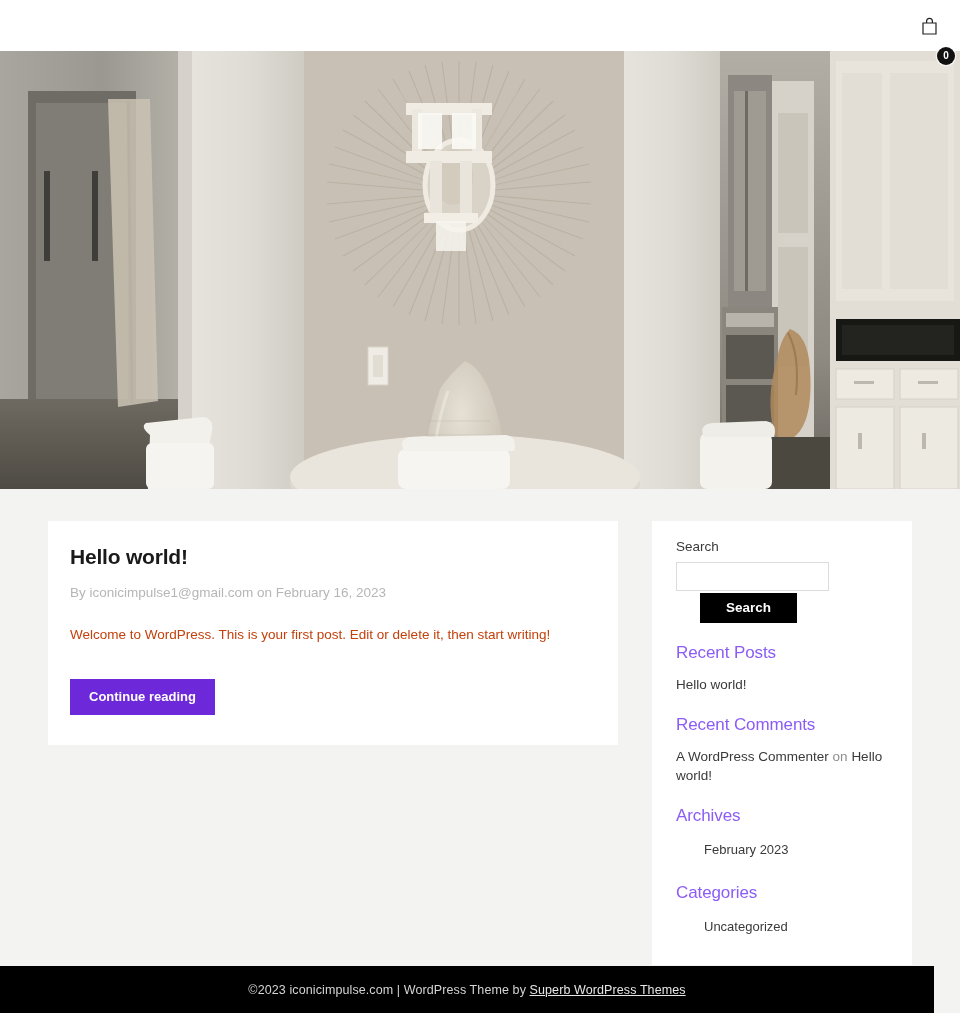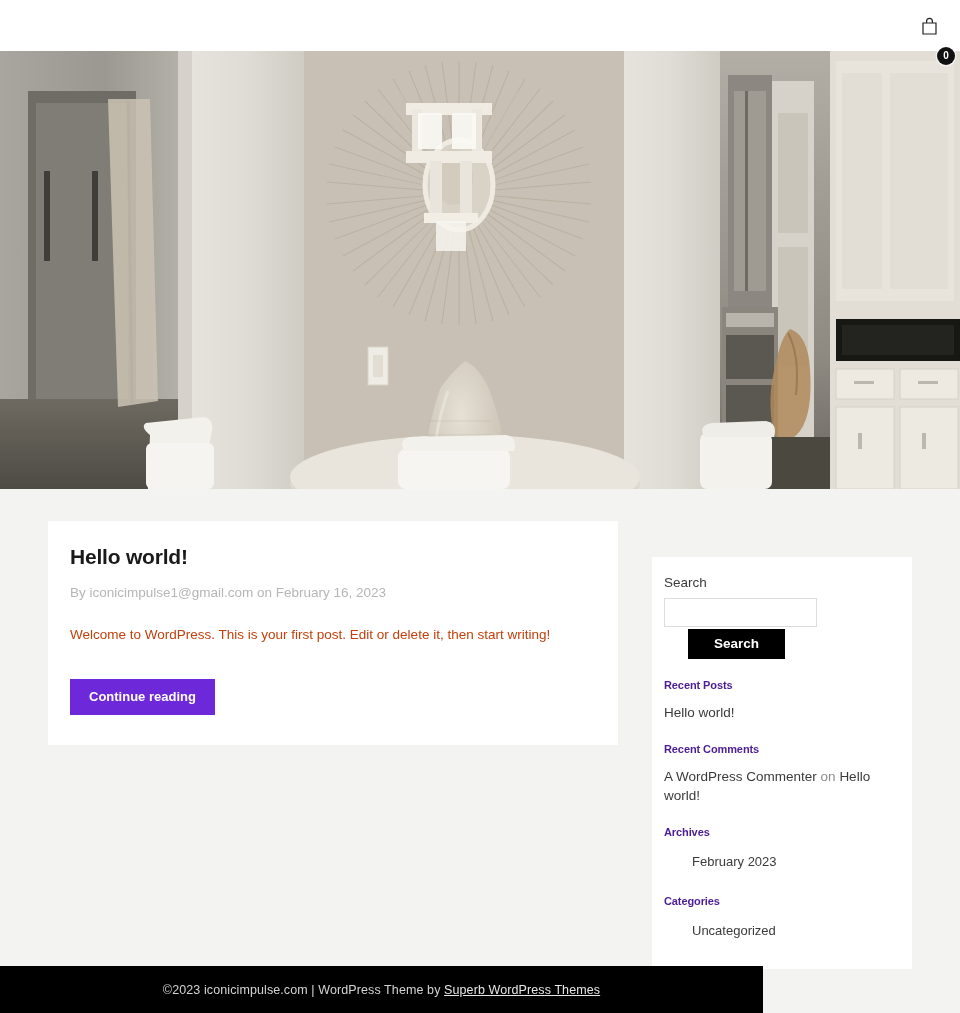--- a/index.html
+++ b/index.html
@@ -99,28 +99,27 @@
     cursor: pointer;
     line-height: 1.2;
   }
 
   
   .sidebar {
     position: absolute;
     left: 652px; top: 32px;
     width: 260px;
     background: #ffffff;
-    padding: 18px 16px 26px 12px;
-    margin-top: 36px;
+    padding: 18px 16px 26px 24px;
   }
   .widget { margin-bottom: 4px; }
   .widget-title {
     margin: 0 0 12px 0;
-    font-size: 11px; font-weight: bold;
-    color: #4c1d95;
+    font-size: 17px; font-weight: normal;
+    color: #8b5cf6;
     letter-spacing: -0.1px;
   }
   .search-label {
     font-size: 13.5px; color: #3a3a3a;
     display: block; margin-bottom: 8px;
   }
   .search-input {
     display: block;
     width: 153px; height: 29px;
     border: 1px solid #dcdcdc;
@@ -143,21 +142,21 @@
   .widget-block { margin-top: 20px; }
   .widget-body { font-size: 13.5px; color: #3a3a3a; line-height: 1.45; }
   .widget-link { color: #3a3a3a; text-decoration: none; }
   .muted { color: #8e8e8e; }
   .widget-list { list-style: none; margin: 0; padding: 0 0 0 28px; }
   .widget-list li { font-size: 13px; color: #3a3a3a; line-height: 1.9; }
 
   
   .site-footer {
     position: absolute; left: 0; top: 966px;
-    width: 763px; height: 47px;
+    width: 934px; height: 47px;
     background: #000000;
     display: flex; align-items: center; justify-content: center;
   }
   .footer-text {
     font-size: 12.5px;
     color: #d4d4d4;
     letter-spacing: 0.1px;
   }
   .footer-link { color: #e6e6e6; text-decoration: underline; }
 </style>

